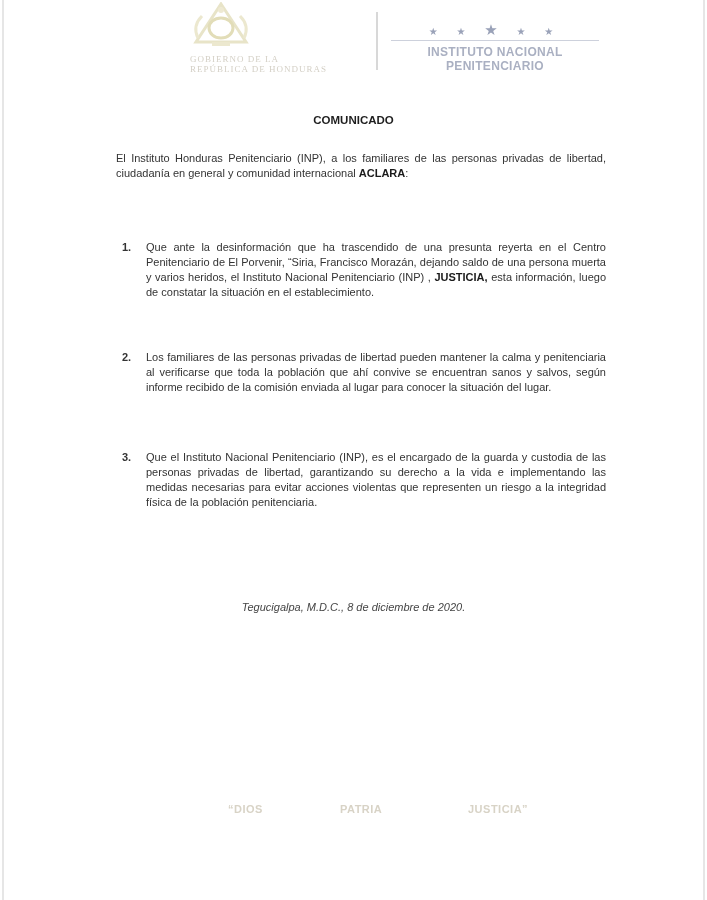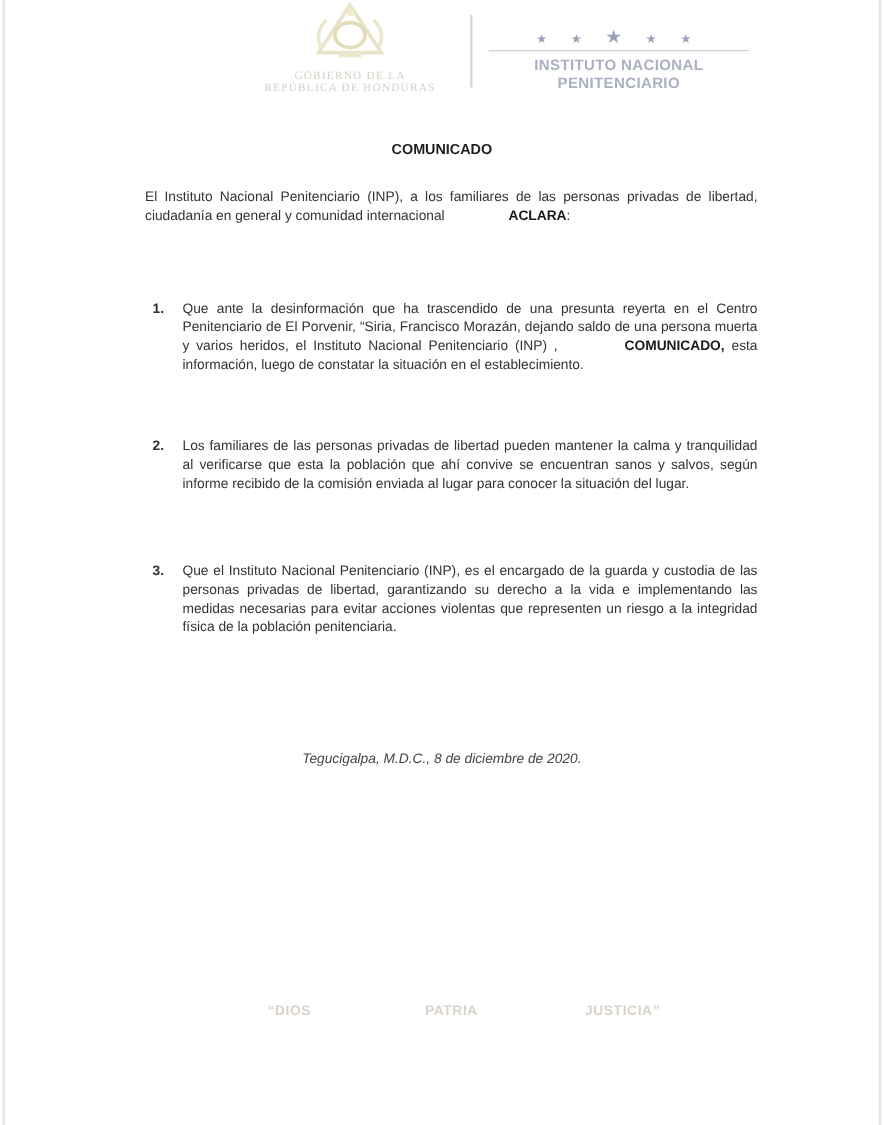--- a/index.html
+++ b/index.html
@@ -5,44 +5,44 @@
   html, body { margin: 0; padding: 0; }
   body {
     width: 707px; height: 900px; background: #ffffff; position: relative; overflow: hidden;
     font-family: "Liberation Sans", sans-serif; color: #2a2a2a;
   }
   .page { position: absolute; left: 0; top: 0; width: 707px; height: 900px; }
   .edge-left { position: absolute; left: 2px; top: 0; width: 2px; height: 900px; background: #e6e6e6; }
   .edge-right { position: absolute; right: 2px; top: 0; width: 2px; height: 900px; background: #e6e6e6; }
 
   
-  .gov-logo { position: absolute; left: 190px; top: 2px; width: 180px; height: 75px; text-align: center; }
+  .gov-logo { position: absolute; left: 190px; top: 2px; width: 180px; height: 75px; text-align: left; }
   .emblem { width: 62px; height: 46px; margin: 0 auto; }
   .gov-text { font-family: "Liberation Serif", serif; font-size: 9px; letter-spacing: 1px; color: #d4d0c6; line-height: 10px; margin-top: 2px; }
   .header-divider { position: absolute; left: 376px; top: 12px; width: 2px; height: 58px; background: #d8d8d8; }
   .inp-logo { position: absolute; left: 385px; top: 8px; width: 220px; height: 70px; text-align: center; }
   .stars { font-size: 10px; color: #9aa2b8; letter-spacing: 8px; height: 16px; line-height: 16px; margin-top: 14px; }
   .stars .big { font-size: 15px; }
   .inp-rule { height: 1px; background: #cdd1dc; margin: 2px 6px 4px; }
   .inp-name { font-weight: bold; font-size: 12px; color: #aab0c2; line-height: 14px; letter-spacing: 0.3px; }
 
   
   .title { position: absolute; left: 0; width: 707px; top: 114px; text-align: center; font-weight: bold; font-size: 11.5px; color: #1e1e1e; }
   .intro { position: absolute; left: 116px; top: 151px; width: 490px; font-size: 11px; line-height: 15px; text-align: justify; color: #333; }
-  .intro b, .item b { color: #1a1a1a; margin-left: 48px; }
+  .intro b, .item b { color: #1a1a1a; }
   .item { position: absolute; left: 146px; width: 460px; font-size: 11px; line-height: 15px; text-align: justify; color: #333; }
   .item-num { position: absolute; left: -24px; top: 0; font-weight: bold; color: #333; }
   .item1 { top: 240px; }
   .item2 { top: 350px; }
   .item3 { top: 450px; }
   .date { position: absolute; left: 0; width: 707px; top: 601px; text-align: center; font-size: 11px; color: #444; font-style: italic; }
 
   
   .motto { position: absolute; top: 803px; font-weight: bold; font-size: 11px; color: #d8d3c6; letter-spacing: 0.5px; }
-  .motto-dios { left: 214px; text-align: right; }
+  .motto-dios { left: 228px; text-align: right; }
   .motto-patria { left: 340px; }
   .motto-justicia { left: 468px; }
   .address { position: absolute; left: 96px; width: 540px; top: 826px; font-size: 8px; line-height: 15px; color: #ece7dc; text-align: left; }
 </style>
 </head>
 <body>
 
 <div class="page">
   <div class="edge-left"></div>
   <div class="edge-right"></div>
@@ -65,29 +65,29 @@
     <div class="stars">★ ★ <span class="big">★</span> ★ ★</div>
     <div class="inp-rule"></div>
     <div class="inp-name">
       <div>INSTITUTO NACIONAL</div>
       <div>PENITENCIARIO</div>
     </div>
   </div>
 
   <div class="title">COMUNICADO</div>
 
-  <div class="intro"><span>El Instituto Nacional Penitenciario (INP), a los familiares de las personas privadas de libertad, ciudadanía en general y comunidad internacional</span> <b>ACLARA</b><span>:</span></div>
+  <div class="intro"><span>El Instituto Honduras Penitenciario (INP), a los familiares de las personas privadas de libertad, ciudadanía en general y comunidad internacional</span> <b>ACLARA</b><span>:</span></div>
 
   <div class="item item1">
     <span class="item-num">1.</span>
-    <span>Que ante la desinformación que ha trascendido de una presunta reyerta en el Centro Penitenciario de El Porvenir, “Siria, Francisco Morazán, dejando saldo de una persona muerta y varios heridos, el Instituto Nacional Penitenciario (INP) ,</span> <b>COMUNICADO,</b> <span>esta información, luego de constatar la situación en el establecimiento.</span>
+    <span>Que ante la desinformación que ha trascendido de una presunta reyerta en el Centro Penitenciario de El Porvenir, “Siria, Francisco Morazán, dejando saldo de una persona muerta y varios heridos, el Instituto Nacional Penitenciario (INP) ,</span> <b>JUSTICIA,</b> <span>esta información, luego de constatar la situación en el establecimiento.</span>
   </div>
   <div class="item item2">
     <span class="item-num">2.</span>
-    <span>Los familiares de las personas privadas de libertad pueden mantener la calma y tranquilidad al verificarse que esta la población que ahí convive se encuentran sanos y salvos, según informe recibido de la comisión enviada al lugar para conocer la situación del lugar.</span>
+    <span>Los familiares de las personas privadas de libertad pueden mantener la calma y penitenciaria al verificarse que toda la población que ahí convive se encuentran sanos y salvos, según informe recibido de la comisión enviada al lugar para conocer la situación del lugar.</span>
   </div>
   <div class="item item3">
     <span class="item-num">3.</span>
     <span>Que el Instituto Nacional Penitenciario (INP),  es el encargado de la guarda y custodia de las personas privadas de libertad, garantizando su derecho a la vida e implementando las medidas necesarias para evitar acciones violentas que representen un riesgo a la integridad física de la población penitenciaria.</span>
   </div>
 
   <div class="date">Tegucigalpa, M.D.C., 8 de diciembre de 2020.</div>
 
   <div class="motto motto-dios">“DIOS</div>
   <div class="motto motto-patria">PATRIA</div>

